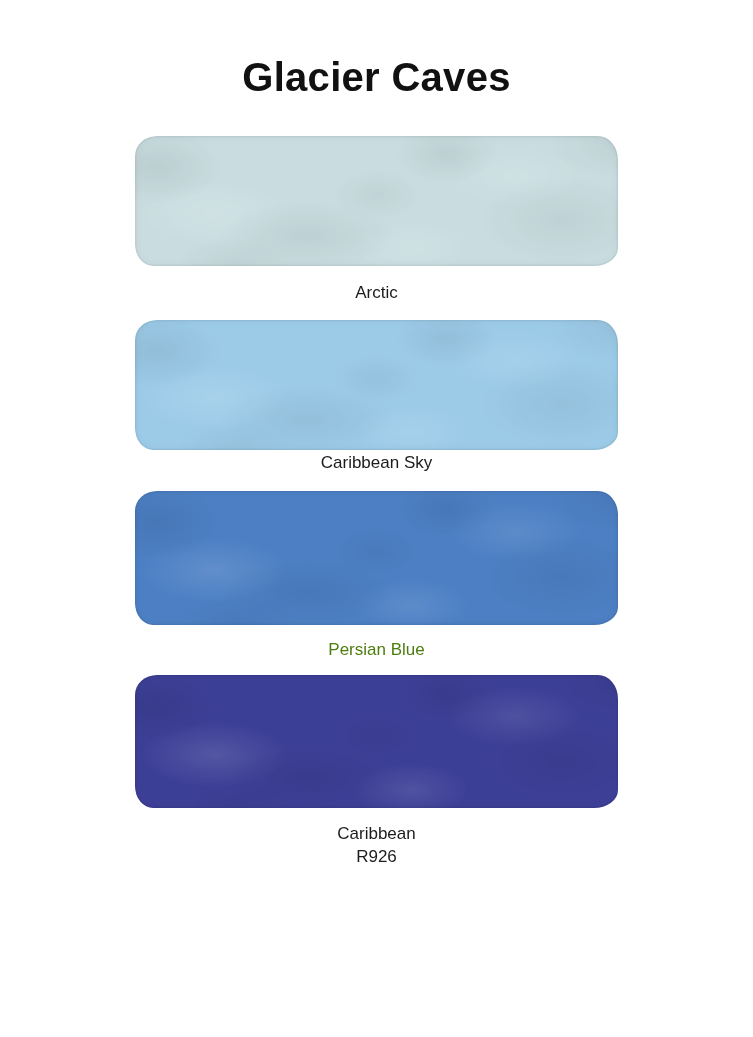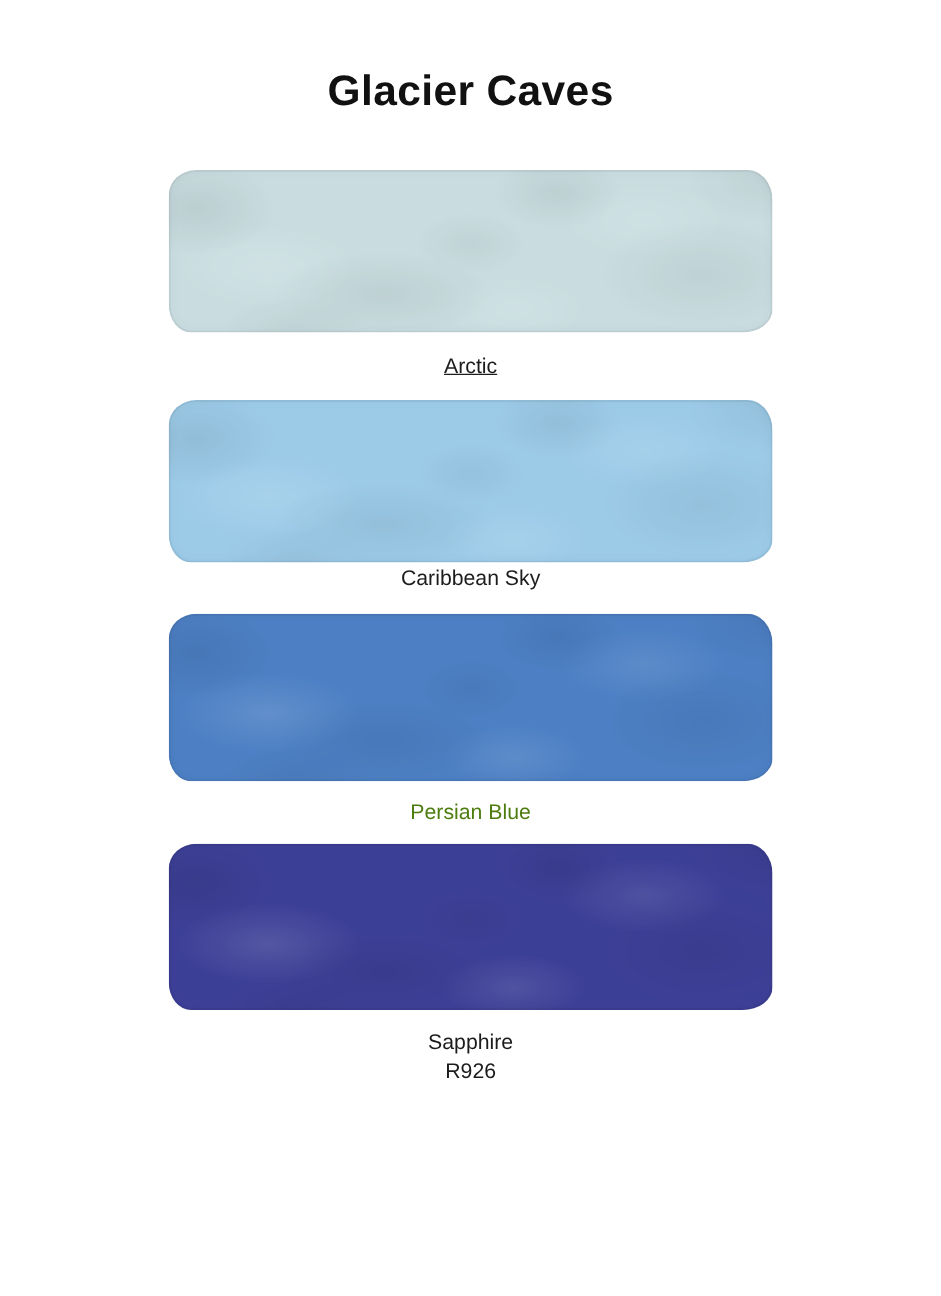--- a/index.html
+++ b/index.html
@@ -24,21 +24,21 @@
     background: #ffffff;
   }
 
   
   .title {
     position: absolute;
     top: 55px;
     left: 0;
     width: 753px;
     text-align: center;
-    font-size: 34px;
+    font-size: 40px;
     font-weight: bold;
     letter-spacing: 0.3px;
     color: #111111;
     line-height: 1.1;
   }
 
   
   .palette {
     position: absolute;
     top: 136px;
@@ -135,21 +135,21 @@
   <div class="palette">
 
     <div class="swatch-row" style="margin-bottom:16px;">
       <div class="swatch-wrap">
         <div class="swatch">
           <div class="base" style="background: rgb(201, 221, 224);"></div>
           <div class="mottle"></div>
           <div class="mottle-light"></div>
           <div class="edge"></div>
         </div>
-        <div class="caption" style="margin-top: 16px; color: rgb(28, 28, 28); text-decoration: underline;">
+        <div class="caption" style="margin-top: 16px; color: rgb(28, 28, 28);">
           <span class="name">Arctic</span>
         </div>
       </div>
     </div>
 
     <div class="swatch-row" style="margin-bottom:16px;">
       <div class="swatch-wrap">
         <div class="swatch">
           <div class="base" style="background: rgb(156, 203, 232);"></div>
           <div class="mottle"></div>
@@ -178,20 +178,20 @@
 
     <div class="swatch-row">
       <div class="swatch-wrap">
         <div class="swatch" style="height:133px;">
           <div class="base" style="background: rgb(60, 63, 150);"></div>
           <div class="mottle"></div>
           <div class="mottle-light"></div>
           <div class="edge"></div>
         </div>
         <div class="caption" style="margin-top: 15px; color: rgb(28, 28, 28);">
-          <span class="name">Sapphire</span>
+          <span class="name">Caribbean</span>
           <span class="code">R926</span>
         </div>
       </div>
     </div>
 
   </div>
 </div>
 
 </body></html>

